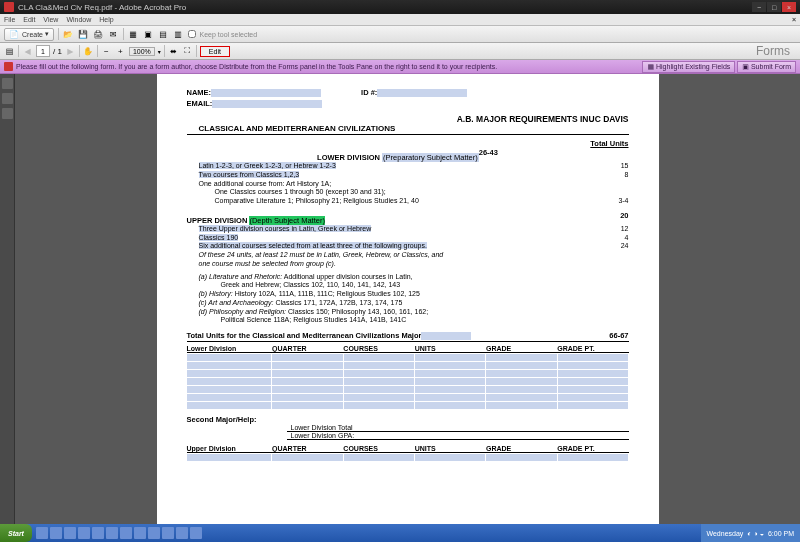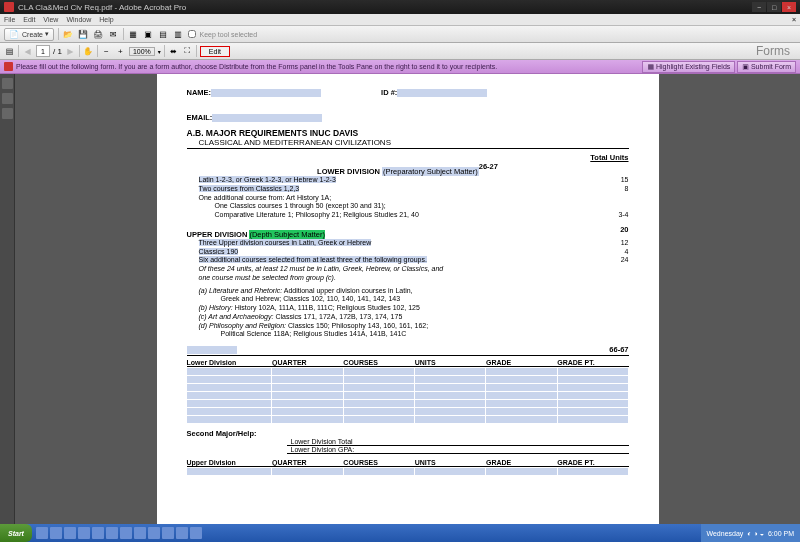--- a/index.html
+++ b/index.html
@@ -21,25 +21,25 @@
 .editbtn{border:1.5px solid #d00;padding:1px 8px;font-size:7px;background:#f0f0f0}
 .forms{margin-left:auto;color:#888;font-size:12px;padding-right:6px}
 .purplebar{height:14px;background:linear-gradient(#d9a8e8,#c88dd9);display:flex;align-items:center;padding:0 4px;font-size:7px;color:#3a1a4a;border-bottom:1px solid #a86cb8}
 .purplebar .picon{width:9px;height:9px;background:#c33;border-radius:1px;margin-right:3px}
 .pbtns{margin-left:auto;display:flex;gap:2px}
 .pbtn{background:linear-gradient(#e8c8f0,#d0a0e0);border:1px solid #a86cb8;padding:1px 4px;display:flex;align-items:center;gap:2px}
 .viewer{height:450px;background:#585858;display:flex;position:relative}
 .sidebar{width:15px;background:#4a4a4a;border-right:1px solid #333;display:flex;flex-direction:column;padding-top:4px;gap:4px;align-items:center}
 .sidebar div{width:11px;height:11px;background:#666;border-radius:1px}
 .page{width:502px;margin:0 auto;background:#fff;padding:14px 30px;font-family:"Times New Roman",serif;color:#000;font-size:7.5px;overflow:hidden}
-.row{display:flex;gap:60px;margin-bottom:16px}
+.row{display:flex;gap:40px;margin-bottom:2px}
 .lbl{font-weight:bold}
 .fld{background:#c8d4ec;height:8px;display:inline-block;vertical-align:middle}
-.hdr{display:flex;justify-content:flex-start;margin-top:6px;font-weight:bold;font-size:8.5px}
-.sub{font-weight:normal;margin-left:12px;font-size:8px}
+.hdr{display:flex;justify-content:flex-end;margin-top:6px;font-weight:bold;font-size:8.5px}
+.sub{font-weight:bold;margin-left:12px;font-size:8px}
 hr{border:none;border-top:1px solid #000;margin:1px 0}
 .sect{font-weight:bold;margin-top:5px;font-size:7.5px}
 .sect .hl{background:#c8d4ec;padding:0 1px}
 .line{display:flex;font-size:7px;line-height:1.25}
 .line .t{flex:1;padding-left:12px}
 .line .n{width:20px;text-align:right}
 .ital{font-style:italic}
 .tu{text-align:right;font-weight:bold;text-decoration:underline;font-size:7.5px;margin-top:4px}
 .tun{text-align:right;font-weight:bold;font-size:7.5px}
 .tot{display:flex;justify-content:space-between;font-weight:bold;margin-top:6px;font-size:7.5px}
@@ -151,21 +151,21 @@
     <div><span class="lbl">EMAIL:</span><span class="fld" style="width:110px"></span></div>
     <div class="hdr">
         <span>A.B. MAJOR REQUIREMENTS IN</span>
         <span>UC DAVIS</span>
       </div>
     <div class="sub">CLASSICAL AND MEDITERRANEAN CIVILIZATIONS</div>
     <hr>
     <div class="tu">Total Units</div>
     <div style="display:flex;justify-content:center">
       <div class="sect"><span>LOWER DIVISION</span> <span class="hl" style="font-weight:normal">(Preparatory Subject Matter)</span></div>
-      <div class="tun">26-27</div>
+      <div class="tun">26-43</div>
     </div>
     <div class="line">
         <span class="t"><span class="hl" style="background:#c8d4ec">Latin 1-2-3, or Greek 1-2-3, or Hebrew 1-2-3</span></span>
         <span class="n">15</span>
       </div>
     <div class="line">
         <span class="t"><span style="background:#c8d4ec">Two courses from Classics 1,2,3</span></span>
         <span class="n">8</span>
       </div>
     <div class="line">
@@ -213,21 +213,21 @@
     <div class="line">
         <span class="t"><span class="ital">(c)  Art and Archaeology:</span> <span>Classics 171, 172A, 172B, 173, 174, 175</span></span>
       </div>
     <div class="line">
         <span class="t"><span class="ital">(d)  Philosophy and Religion:</span> <span>Classics 150; Philosophy 143, 160, 161, 162;</span></span>
       </div>
     <div class="line">
         <span class="t" style="padding-left:34px">Political Science 118A; Religious Studies 141A, 141B, 141C</span>
       </div>
     <div class="tot">
-        <span><span class="fld" style="width:50px"></span></span>
+        <span><span>Total Units for the Classical and Mediterranean Civilizations Major</span><span class="fld" style="width:50px"></span></span>
         <span>66-67</span>
       </div>
     <hr>
     <div class="thdr">
         <div>Lower Division</div>
         <div>QUARTER</div>
         <div>COURSES</div>
         <div>UNITS</div>
         <div>GRADE</div>
         <div>GRADE PT.</div>

